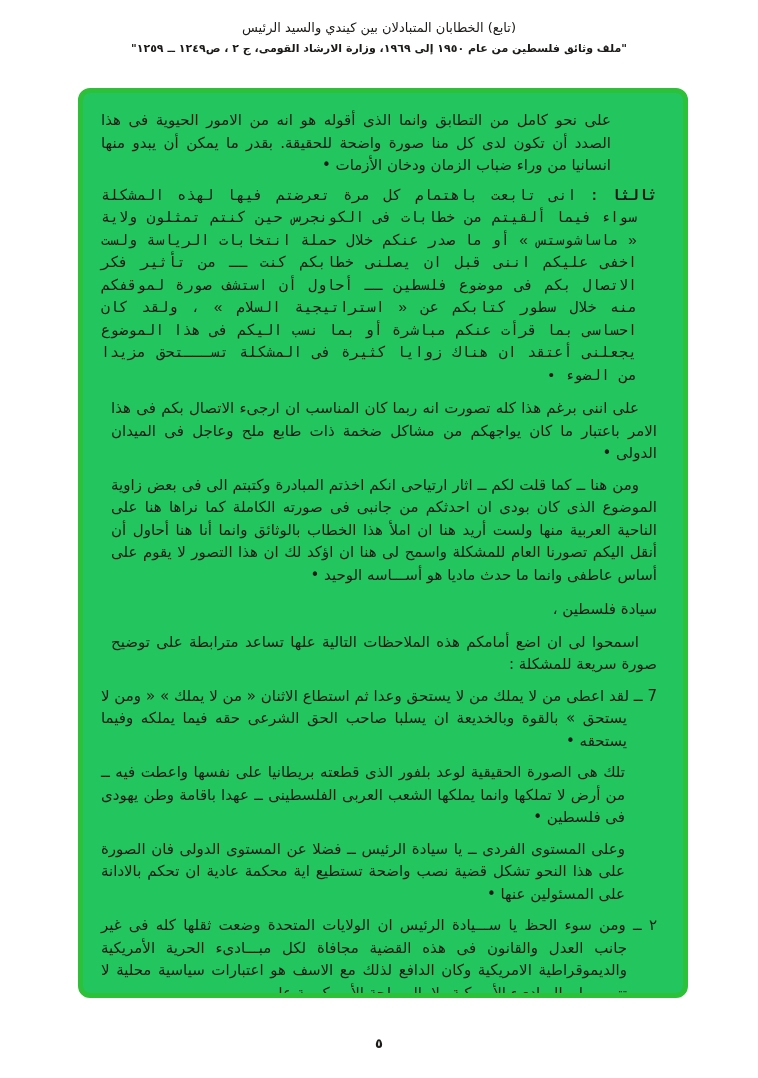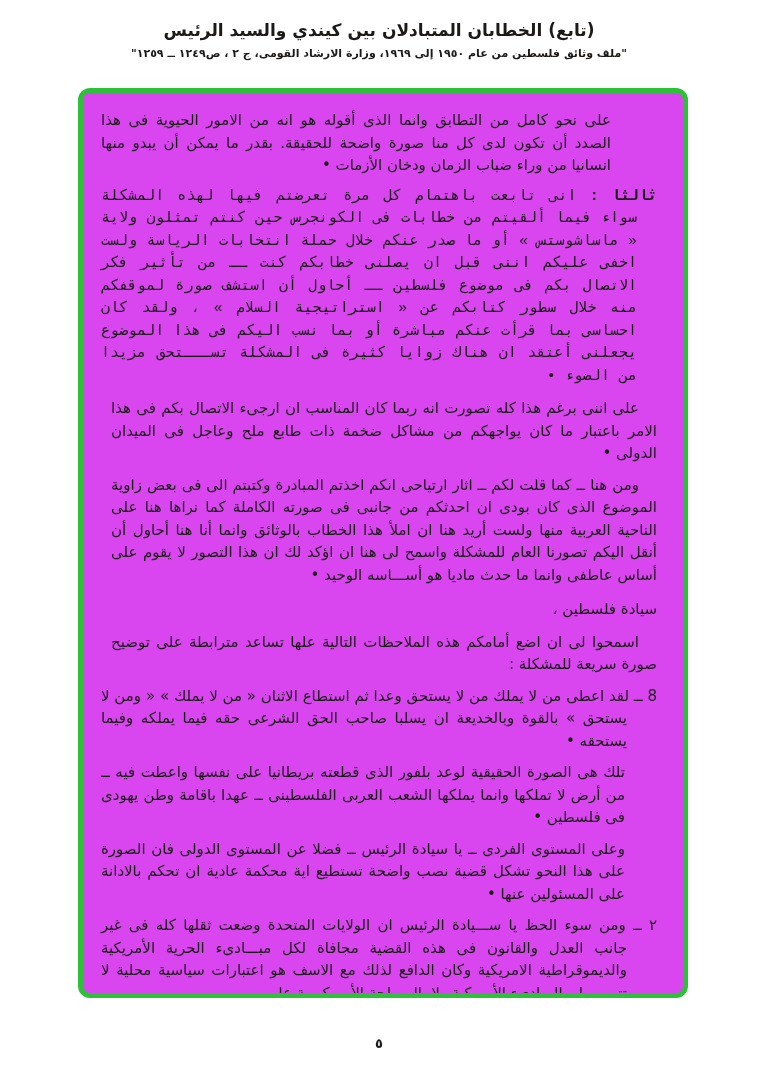--- a/index.html
+++ b/index.html
@@ -14,40 +14,40 @@
     overflow: hidden;
     font-family: "DejaVu Sans", sans-serif;
     color: #1c1a18;
   }
   .page-header {
     padding-top: 20px;
     text-align: center;
     direction: rtl;
   }
   .doc-title {
-    font-size: 17px;
-    font-weight: bold;
+    font-size: 13px;
+    font-weight: normal;
     letter-spacing: 0px;
   }
   .doc-source {
     margin-top: 7px;
     font-size: 11px;
     font-weight: bold;
   }
   .doc-frame {
     position: absolute;
     left: 78px;
     top: 88px;
     width: 610px;
     height: 910px;
     border: 5px solid #2cc139;
     border-radius: 12px;
     box-sizing: border-box;
     padding: 16px 26px 0 18px;
-    background: #d946ef;
+    background: #22c55e;
     overflow: hidden;
   }
   .doc-body {
     direction: rtl;
     font-size: 15px;
     line-height: 22.5px;
     text-align: justify;
   }
   .doc-body p {
     margin: 0 0 9px 0;
@@ -85,21 +85,21 @@
     <p class="hanging"><span class="sec-label">ثالثا :</span> <span>انى تابعت باهتمام كل مرة تعرضتم فيها لهذه المشكلة سواء فيما ألقيتم من خطابات فى الكونجرس حين كنتم تمثلون ولاية « ماساشوستس » أو ما صدر عنكم خلال حملة انتخابات الرياسة ولست اخفى عليكم اننى قبل ان يصلنى خطابكم كنت ــ من تأثير فكر الاتصال بكم فى موضوع فلسطين ــ أحاول أن استشف صورة لموقفكم منه خلال سطور كتابكم عن « استراتيجية السلام » ، ولقد كان احساسى بما قرأت عنكم مباشرة أو بما نسب اليكم فى هذا الموضوع يجعلنى أعتقد ان هناك زوايا كثيرة فى المشكلة تســـتحق مزيدا من الضوء •</span></p>
 
     <p class="plain">على اننى برغم هذا كله تصورت انه ربما كان المناسب ان ارجىء الاتصال بكم فى هذا الامر باعتبار ما كان يواجهكم من مشاكل ضخمة ذات طابع ملح وعاجل فى الميدان الدولى •</p>
 
     <p class="plain">ومن هنا ــ كما قلت لكم ــ اثار ارتياحى انكم اخذتم المبادرة وكتبتم الى فى بعض زاوية الموضوع الذى كان بودى ان احدثكم من جانبى فى صورته الكاملة كما نراها هنا على الناحية العربية منها ولست أريد هنا ان املأ هذا الخطاب بالوثائق وانما أنا هنا أحاول أن أنقل اليكم تصورنا العام للمشكلة واسمح لى هنا ان اؤكد لك ان هذا التصور لا يقوم على أساس عاطفى وانما ما حدث ماديا هو أســـاسه الوحيد •</p>
 
     <p class="heading">سيادة فلسطين ،</p>
 
     <p class="plain">اسمحوا لى ان اضع أمامكم هذه الملاحظات التالية علها تساعد مترابطة على توضيح صورة سريعة للمشكلة :</p>
 
-    <p class="item"><span>8 ــ</span> <span>لقد اعطى من لا يملك من لا يستحق وعدا ثم استطاع الاثنان « من لا يملك » « ومن لا يستحق » بالقوة وبالخديعة ان يسلبا صاحب الحق الشرعى حقه فيما يملكه وفيما يستحقه •</span></p>
+    <p class="item"><span>7 ــ</span> <span>لقد اعطى من لا يملك من لا يستحق وعدا ثم استطاع الاثنان « من لا يملك » « ومن لا يستحق » بالقوة وبالخديعة ان يسلبا صاحب الحق الشرعى حقه فيما يملكه وفيما يستحقه •</span></p>
 
     <p class="body-indent-md">تلك هى الصورة الحقيقية لوعد بلفور الذى قطعته بريطانيا على نفسها واعطت فيه ــ من أرض لا تملكها وانما يملكها الشعب العربى الفلسطينى ــ عهدا باقامة وطن يهودى فى فلسطين •</p>
 
     <p class="body-indent-md">وعلى المستوى الفردى ــ يا سيادة الرئيس ــ فضلا عن المستوى الدولى فان الصورة على هذا النحو تشكل قضية نصب واضحة تستطيع اية محكمة عادية ان تحكم بالادانة على المسئولين عنها •</p>
 
     <p class="item"><span>٢ ــ</span> <span>ومن سوء الحظ يا ســـيادة الرئيس ان الولايات المتحدة وضعت ثقلها كله فى غير جانب العدل والقانون فى هذه القضية مجافاة لكل مبـــادىء الحرية الأمريكية والديموقراطية الامريكية وكان الدافع لذلك مع الاسف هو اعتبارات سياسية محلية لا تتصـــــل بالمبادىء الأمريكية ولا بالمصلحة الأمريكيـــة على</span></p>
 
   </div>
 </div>
 

